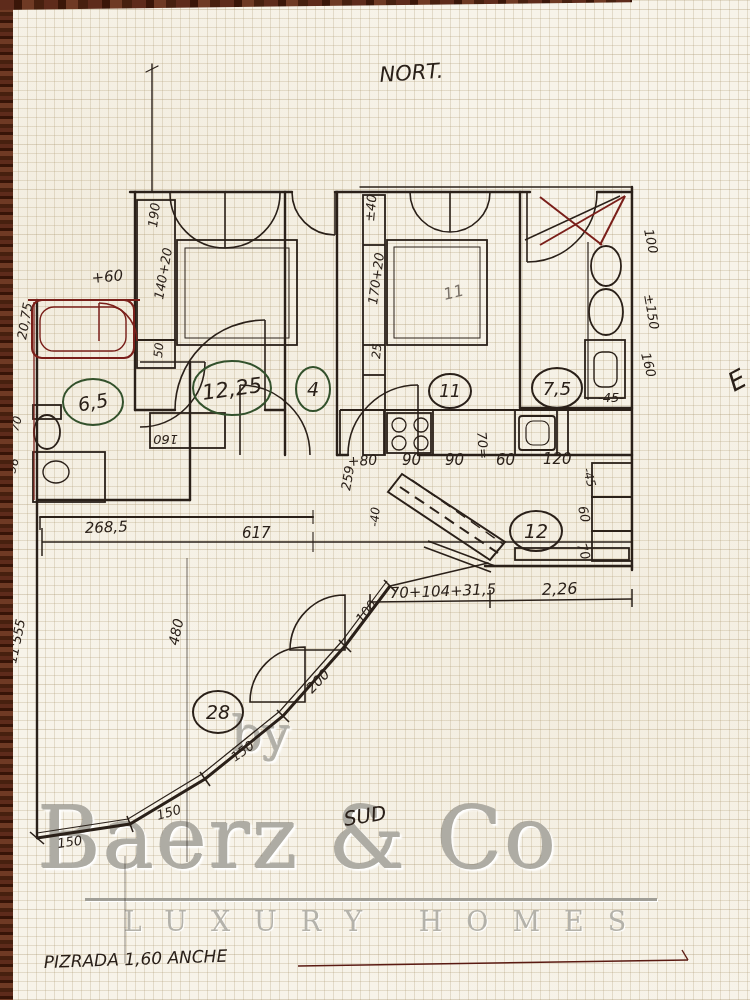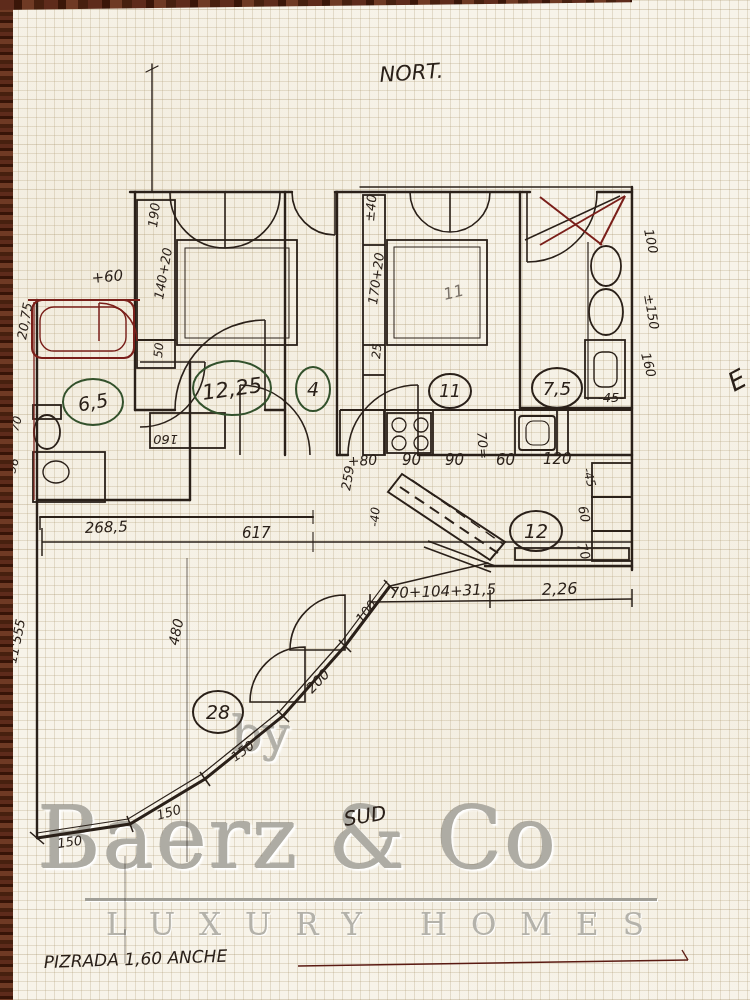--- a/index.html
+++ b/index.html
@@ -23,21 +23,21 @@
   
   .wm{position:absolute;z-index:1;color:#b2b0a8;user-select:none;}
   .wm-by{left:232px;top:706px;font-family:"DejaVu Serif",serif;font-size:48px;
          text-shadow:2px 2px 2px #ffffff,-1px -1px 0 rgba(110,108,100,.45);}
   .wm-brand{left:0;top:788px;width:596px;text-align:center;font-family:"DejaVu Serif",serif;
             font-size:86px;letter-spacing:2px;color:#aeaca4;
             text-shadow:2px 2px 2px #ffffff,-1px -1px 0 rgba(110,108,100,.5);}
   .wm-rule{left:85px;top:898px;width:572px;height:3px;background:#a09e96;
            box-shadow:1px 1px 0 #fff;}
   .wm-tagline{left:0;top:906px;width:750px;text-align:center;font-family:"DejaVu Serif",serif;
-              font-size:31px;letter-spacing:24px;text-indent:24px;color:#b4b2aa;
+              font-size:27px;letter-spacing:24px;text-indent:24px;color:#b4b2aa;
               text-shadow:1px 1px 1px #ffffff;}
   svg.plan{position:absolute;inset:0;z-index:2;}
   text{font-family:"DejaVu Sans",sans-serif;font-style:italic;fill:#2a2019;}
 </style>
 </head>
 <body>
 
 <div class="stage">
   <div class="paper"></div>
 

